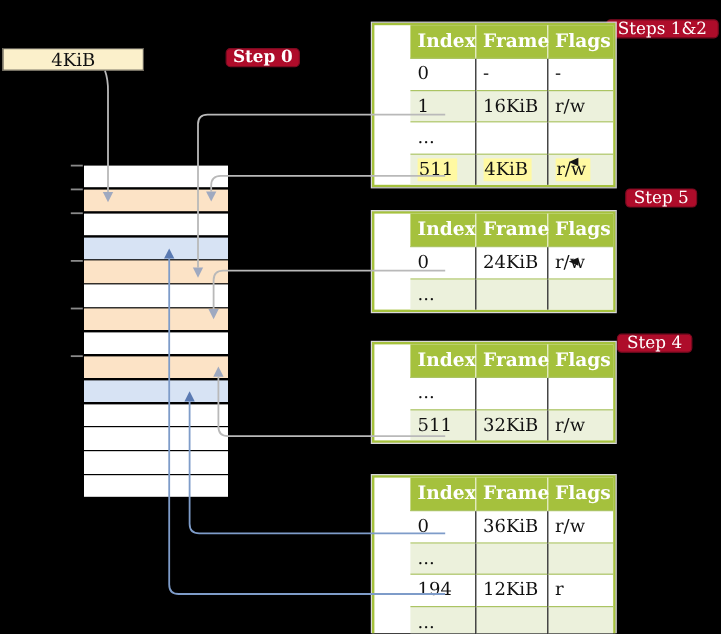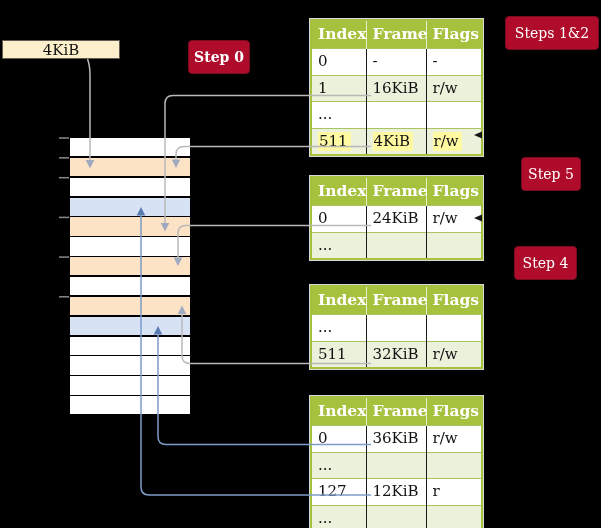--- a/index.html
+++ b/index.html
@@ -11,35 +11,35 @@
   .frame-box{
     position:absolute;left:2px;top:40px;width:118px;height:19px;
     background:var(--cream,#fbf0cb);border:1px solid #5f5b52;box-sizing:border-box;
     display:flex;align-items:center;justify-content:center;
     font-size:15px;color:#111;
   }
   .badge{
     position:absolute;box-sizing:border-box;
     background:var(--red,#ae0c2a);border:1.5px solid #7a0a20;border-radius:4px;
     color:#fff;font-size:14px;display:flex;align-items:center;justify-content:center;
-    padding:0 6px;white-space:nowrap;height:34px;
+    padding:0 6px;white-space:nowrap;height:16px;
   }
   #badge-step0{left:188px;top:40px;width:62px;font-weight:bold;}
   #badge-steps12{left:505px;top:16px;width:94px;}
   #badge-step3{left:521px;top:157px;width:60px;}
-  #badge-step4{left:514px;top:246px;width:63px;}
+  #badge-step4{left:514px;top:278px;width:63px;}
   
   .mem-row{position:absolute;left:70px;width:120px;height:18.4px;}
   
   .ptable{
     position:absolute;left:310px;box-sizing:content-box;
     border:2px solid var(--green,#a5c13d);outline:1px solid #d8d8d8;
     background:#fff;
   }
-  .ptable table{border-collapse:collapse;table-layout:fixed;width:169px;}
+  .ptable table{border-collapse:collapse;table-layout:fixed;width:169px;margin-left:30px;}
   .ptable th{
     background:var(--green,#a5c13d);color:#fff;font-weight:bold;font-size:15.5px;
     text-align:left;padding:0 0 2px 6px;height:25px;
   }
   .ptable th + th{border-left:1.5px solid rgba(255,255,255,0.75);}
   .ptable td{
     font-size:15px;color:#111;padding:0 0 1px 6px;height:24.5px;
     overflow:hidden;white-space:nowrap;
   }
   .ptable td + td{border-left:1.6px solid #1a1a1a;}
@@ -201,21 +201,21 @@
               <td>0</td>
               <td>36KiB</td>
               <td>r/w</td>
             </tr>
             <tr class="shaded">
               <td>...</td>
               <td></td>
               <td></td>
             </tr>
             <tr class="plain">
-              <td>127</td>
+              <td>194</td>
               <td>12KiB</td>
               <td>r</td>
             </tr>
             <tr class="shaded">
               <td>...</td>
               <td></td>
               <td></td>
             </tr>
           </tbody>
         </table>

